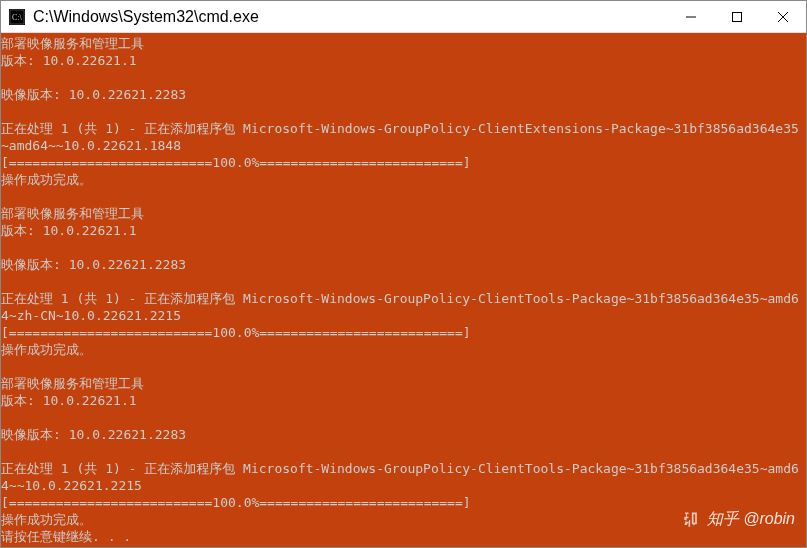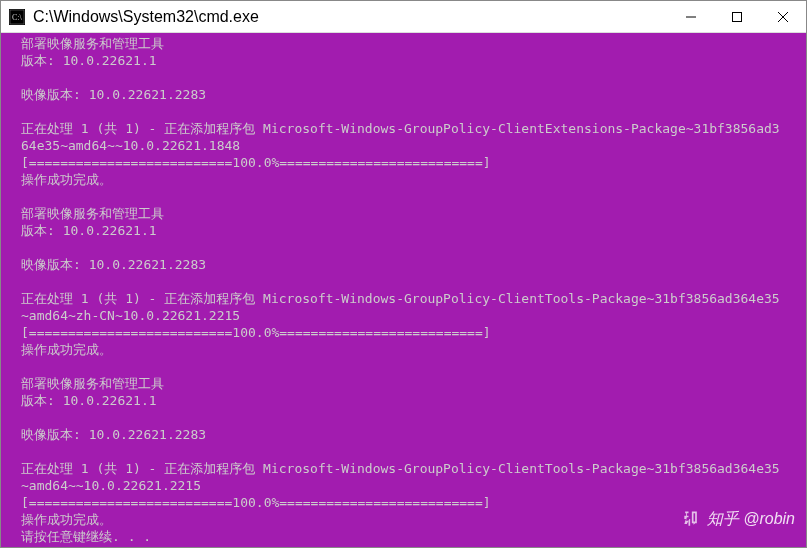--- a/index.html
+++ b/index.html
@@ -49,45 +49,45 @@
       align-items: center;
       justify-content: center;
       font-family: "Segoe UI", sans-serif;
       font-size: 12px;
       color: #000;
       cursor: pointer;
     }
     .win-btn svg { width: 10px; height: 10px; }
     .console {
       flex: 1;
-      background: #a21caf;
+      background: #c2410c;
       color: #ccc;
       font-size: 13px;
       line-height: 17px;
-      padding: 2px 20px;
+      padding: 2px 0;
       overflow: hidden;
       font-family: "NSimSun", "SimSun", Consolas, monospace;
       white-space: pre;
       position: relative;
     }
     .console-line {
       white-space: pre-wrap;
       word-break: break-all;
     }
     .watermark {
       position: absolute;
       right: 12px;
       bottom: 18px;
       color: #fff;
       font-family: "Segoe UI", sans-serif;
       font-size: 16px;
       font-style: italic;
       opacity: 0.85;
       display: flex;
-      align-items: flex-start;
+      align-items: center;
       gap: 6px;
       margin-top: 41px;
     }
     .watermark-icon {
       width: 20px; height: 20px;
       display: inline-flex;
       align-items: center; justify-content: center;
     }
   </style>
 </head>

